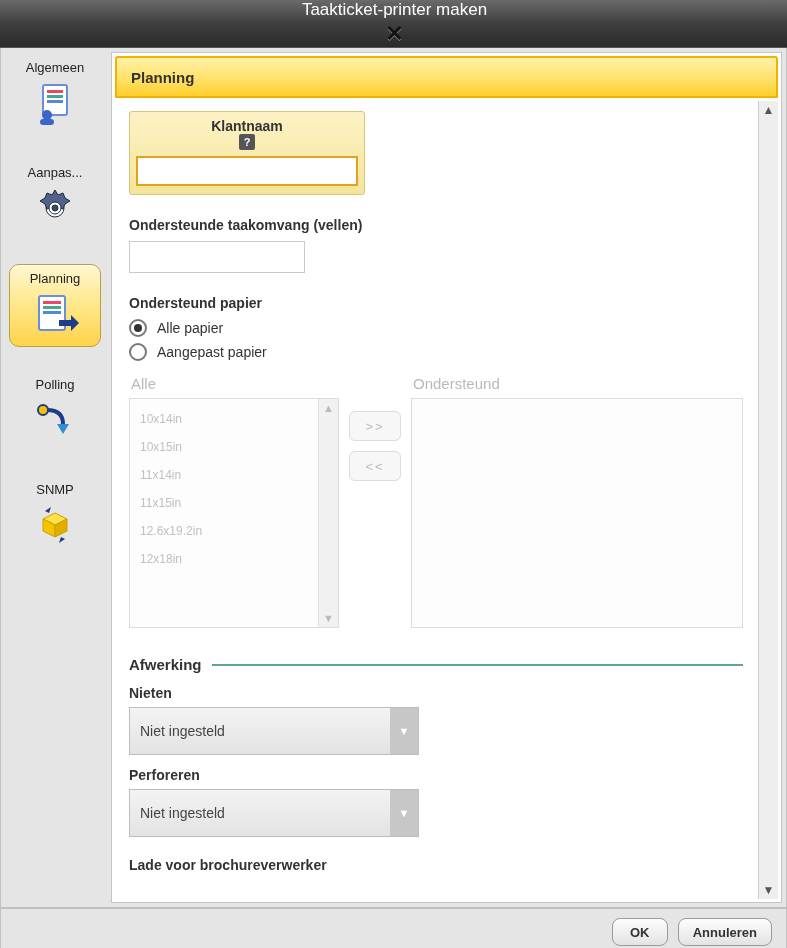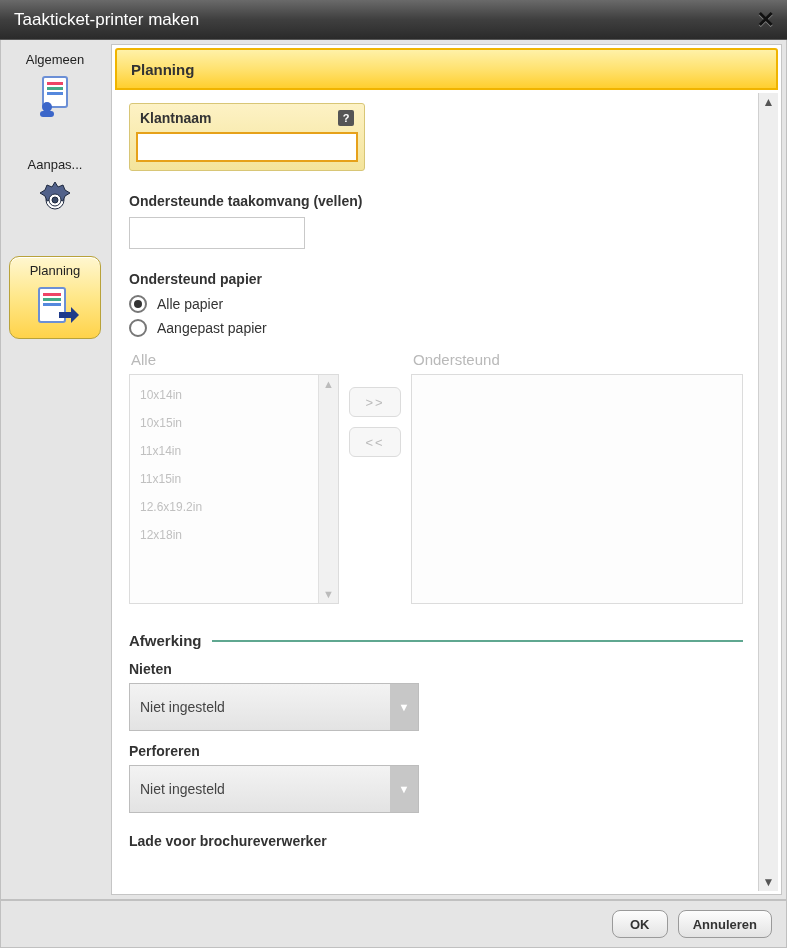--- a/index.html
+++ b/index.html
@@ -1,29 +1,30 @@
 <!DOCTYPE html>
 <html><head>
 <meta charset="utf-8">
 <style>
   * { box-sizing: border-box; }
   html, body { margin:0; padding:0; height:100%; font-family: Verdana, Arial, sans-serif; font-size:13px; color:#333; }
   body { background:#fff; width:787px; height:948px; overflow:hidden; }
 
   
   .titlebar {
-    height:40px;
+    height:48px;
     background: linear-gradient(to bottom, #6a6a6a 0%, #3f3f3f 50%, #2a2a2a 100%);
     border-bottom:1px solid #555;
     color:#fff;
     display:flex;
     align-items:center;
     justify-content:space-between;
     padding:0 12px 0 14px;
     font-size:17px;
+    flex-direction:column;
   }
   .titlebar .close-x { font-size:22px; font-weight:bold; color:#111; cursor:pointer; text-shadow:0 1px 0 #888; }
 
   
   .main {
     display:flex;
     height: calc(100% - 40px - 48px);
     background:#e5e5e5;
     border:1px solid #c0c0c0;
     border-top:none;
@@ -103,21 +104,21 @@
   .vscrollbar .arrow { width:18px; height:18px; display:flex; align-items:center; justify-content:center; font-size:12px; color:#555; cursor:pointer;}
 
   
   .field-box {
     display:inline-block;
     background: linear-gradient(to bottom, #fdf2c5, #f4e49b);
     border:1px solid #d8c676;
     border-radius:3px;
     padding:4px 6px 8px 6px;
   }
-  .field-box .lbl-row { display:flex; align-items:center; justify-content:space-between; font-weight:bold; font-size:14px; color:#333; padding:2px 4px 6px 4px;}
+  .field-box .lbl-row { display:flex; align-items:center; justify-content:space-between; font-weight:bold; font-size:14px; color:#333; padding:2px 4px 6px 4px;flex-direction:column;}
   .help-q {
     width:16px; height:16px; background:#555; color:#fff; font-size:11px; font-weight:bold;
     display:flex; align-items:center; justify-content:center; border-radius:2px; cursor:pointer;
   }
   .field-box input[type=text] {
     width:222px; height:30px; padding:4px 6px;
     border:2px solid #e6a11a;
     background:#fff;
     font-size:15px;
     outline:none;
@@ -244,21 +245,43 @@
         <svg width="48" height="48" viewBox="0 0 48 48">
           <rect x="8" y="6" width="26" height="34" rx="2" fill="#fff" stroke="#6b8fd6" stroke-width="2"></rect>
           <rect x="12" y="11" width="18" height="3" fill="#e46"></rect>
           <rect x="12" y="16" width="18" height="3" fill="#4a8"></rect>
           <rect x="12" y="21" width="18" height="3" fill="#58d"></rect>
           <path d="M28 30 L40 30 L40 25 L48 33 L40 41 L40 36 L28 36 Z" fill="#1f3b8a"></path>
         </svg>
       </div>
     </div>
 
-
+    <div class="side-item">
+      <span class="label">Polling</span>
+      <div class="side-icon">
+        <svg width="44" height="44" viewBox="0 0 44 44">
+          <circle cx="10" cy="12" r="5" fill="#f5c300" stroke="#1f3b8a" stroke-width="2"></circle>
+          <path d="M14 12 Q30 12 30 26" fill="none" stroke="#1f3b8a" stroke-width="4"></path>
+          <path d="M24 26 L36 26 L30 36 Z" fill="#2f8fd0"></path>
+        </svg>
+      </div>
+    </div>
+
+    <div class="side-item">
+      <span class="label">SNMP</span>
+      <div class="side-icon">
+        <svg width="44" height="44" viewBox="0 0 44 44">
+          <path d="M22 10 L34 16 L22 22 L10 16 Z" fill="#ffe14a" stroke="#caa000" stroke-width="1"></path>
+          <path d="M10 16 L22 22 L22 34 L10 28 Z" fill="#f5c300" stroke="#caa000" stroke-width="1"></path>
+          <path d="M34 16 L22 22 L22 34 L34 28 Z" fill="#e0ad00" stroke="#caa000" stroke-width="1"></path>
+          <path d="M12 8 L18 4 L16 10 Z" fill="#1f3b8a"></path>
+          <path d="M32 36 L26 40 L28 34 Z" fill="#1f3b8a"></path>
+        </svg>
+      </div>
+    </div>
 
   </div>
 
   <div class="content-wrap">
     <div class="content-panel">
       <div class="panel-header">
         <span>Planning</span>
       </div>
 
       <div class="panel-body">

